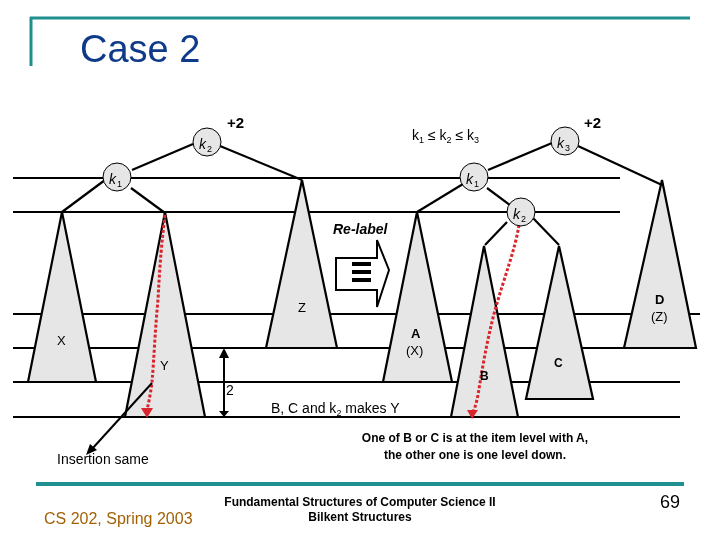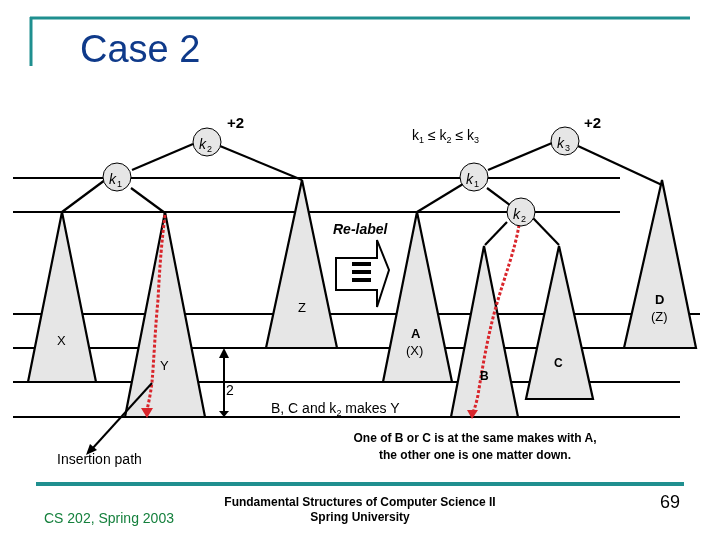--- a/index.html
+++ b/index.html
@@ -1,19 +1,19 @@
 <!DOCTYPE html>
 <html><head>
   <meta charset="utf-8">
   <style>
     html, body { margin: 0; padding: 0; background: #ffffff; }
     body { width: 720px; height: 540px; position: relative; overflow: hidden; font-family: "Liberation Sans", sans-serif; }
     #slide { position: absolute; left: 0; top: 0; width: 720px; height: 540px; }
     .title { position: absolute; left: 44px; top: 28px; font-size: 38px; color: #0f3a8a; font-family: "Liberation Sans", sans-serif; margin-left: 36px; }
-    .footer-left { position: absolute; left: 44px; top: 510px; font-size: 14px; color: #15803d; }
+    .footer-left { position: absolute; left: 44px; top: 510px; font-size: 16px; color: #a16207; }
     .footer-center { position: absolute; left: 200px; top: 495px; width: 320px; text-align: center; font-size: 12px; line-height: 15px; color: #000; font-weight: bold; }
     .footer-right { position: absolute; left: 660px; top: 492px; font-size: 18px; color: #000000; }
     .note { position: absolute; left: 230px; top: 430px; width: 490px; text-align: center; font-size: 12px; font-weight: bold; line-height: 17px; color: #000; }
     .ins-label { position: absolute; left: 57px; top: 451px; font-size: 14px; color: #000; }
     svg text { font-family: "Liberation Sans", sans-serif; }
   </style>
 </head>
 <body>
 
 <div id="slide">
@@ -125,26 +125,26 @@
     <text x="480" y="380" font-size="12" font-weight="bold">B</text>
     <text x="554" y="367" font-size="12" font-weight="bold">C</text>
     <text x="655" y="304" font-size="13" font-weight="bold">D</text>
     <text x="651" y="321" font-size="13">(Z)</text>
 
     <text x="271" y="413" font-size="14">B, C and k<tspan font-size="9" dy="3">2</tspan><tspan dy="-3"> makes Y</tspan></text>
   </svg>
 
   <div class="title">Case 2</div>
 
-  <div class="ins-label">Insertion path</div>
+  <div class="ins-label">Insertion same</div>
 
   <div class="note">
-    <div>One of B or C is at the same makes with A,</div>
-    <div>the other one is one matter down.</div>
+    <div>One of B or C is at the item level with A,</div>
+    <div>the other one is one level down.</div>
   </div>
 
   <div class="footer-left">CS 202, Spring 2003</div>
   <div class="footer-center">
     <div>Fundamental Structures of Computer Science II</div>
-    <div>Spring University</div>
+    <div>Bilkent Structures</div>
   </div>
   <div class="footer-right">69</div>
 </div>
 
 </body></html>

